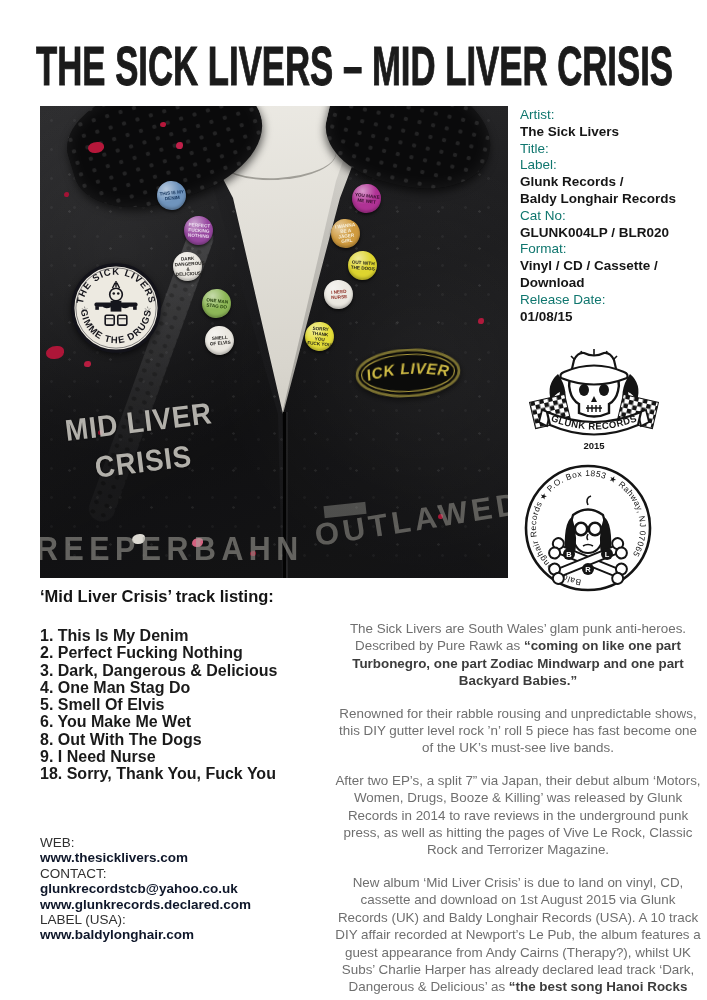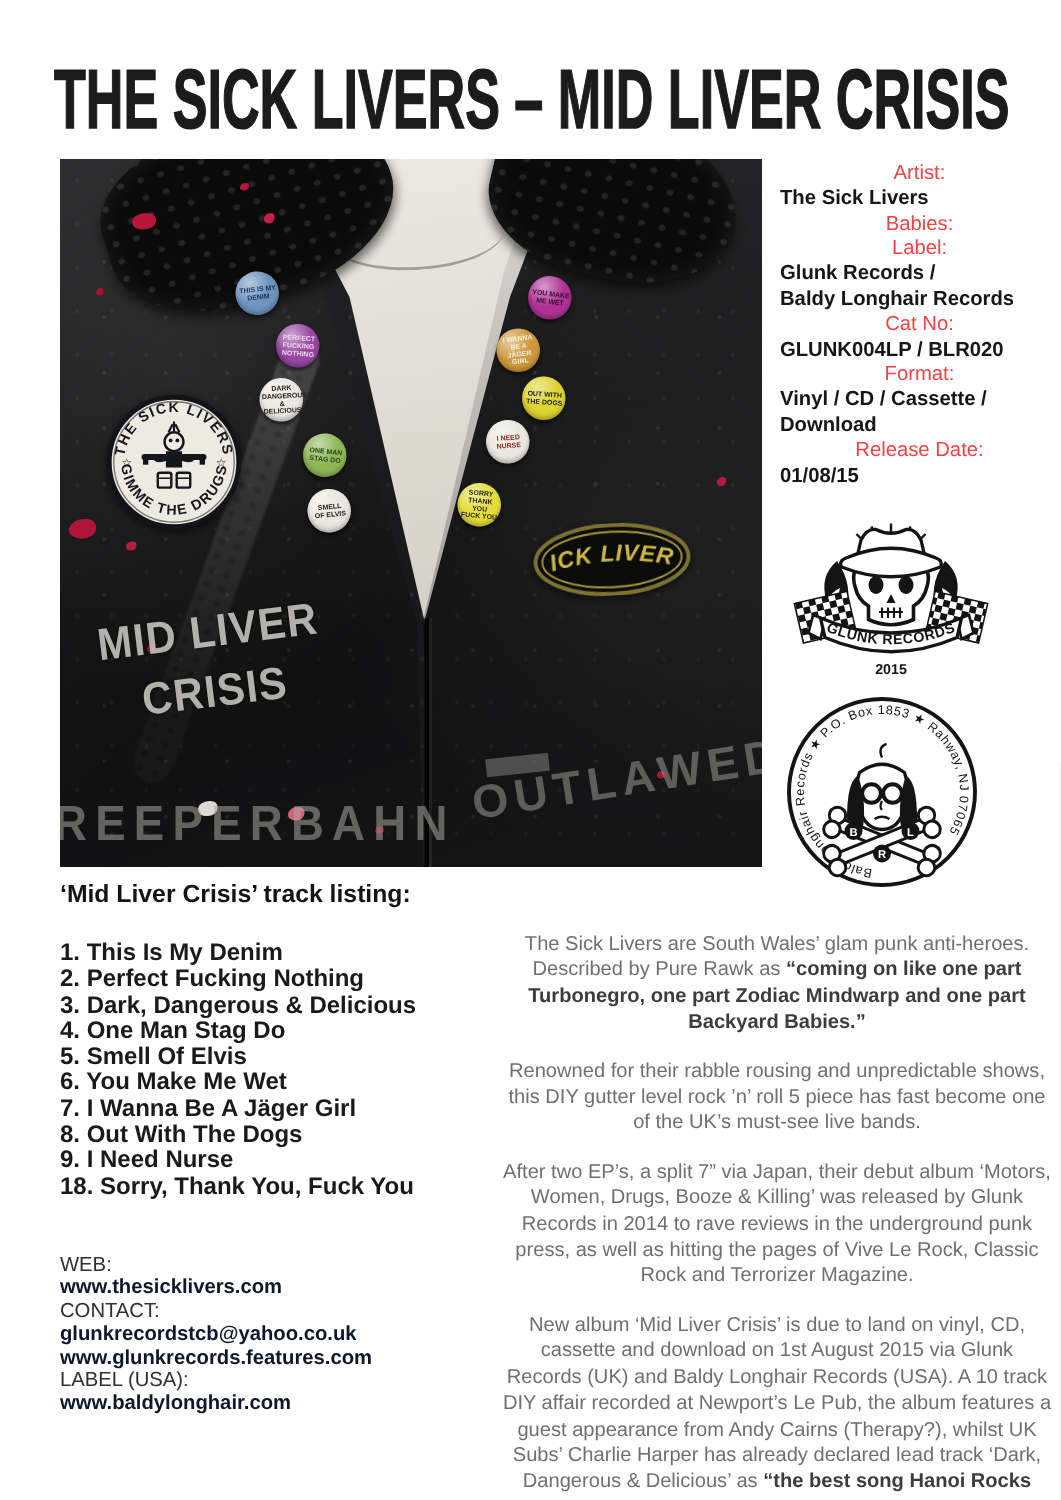--- a/index.html
+++ b/index.html
@@ -75,21 +75,21 @@
   .b7{left:308px;top:145px;transform:rotate(4deg);}
   .b8{left:284px;top:174px;transform:rotate(-4deg);}
   .b9{left:265px;top:216px;transform:rotate(5deg);}
 
   .patch-round{left:31px;top:157px;width:90px;height:90px;filter:drop-shadow(0 2px 3px rgba(0,0,0,.6));}
   .patch-oval{left:315px;top:243px;width:106px;height:48px;transform:rotate(-3deg);
          filter:drop-shadow(0 2px 3px rgba(0,0,0,.6));}
 
   
   .info{left:520px;top:107px;width:186px;font-size:13.5px;line-height:16.8px;}
-  .info .lbl{color:#ef4444;text-align:center;}
+  .info .lbl{color:#0f766e;}
   .info .val{color:#161616;font-weight:bold;white-space:pre-line;}
   .logo-glunk{left:528px;top:348px;}
   .logo-baldy{left:521px;top:461px;}
 
   
   .tl-head{left:40px;top:587px;font-size:16.5px;font-weight:bold;color:#141414;}
   .tracks{left:40px;top:627px;font-size:16px;font-weight:bold;color:#1a1a1a;line-height:17.3px;}
 
   
   .contact{left:40px;top:835px;font-size:13.5px;line-height:15.4px;}
@@ -255,21 +255,21 @@
           <span>SORRY</span>
           <span>THANK YOU</span>
           <span>FUCK YOU</span>
         </div>
       </div>
   </div>
 
   <div class="abs info">
     <div class="lbl">Artist:</div>
     <div class="val">The Sick Livers</div>
-    <div class="lbl">Babies:</div>
+    <div class="lbl">Title:</div>
     <div class="lbl">Label:</div>
     <div class="val">Glunk Records /
 Baldy Longhair Records</div>
     <div class="lbl">Cat No:</div>
     <div class="val">GLUNK004LP / BLR020</div>
     <div class="lbl">Format:</div>
     <div class="val">Vinyl / CD / Cassette /
 Download</div>
     <div class="lbl">Release Date:</div>
     <div class="val">01/08/15</div>
@@ -368,32 +368,31 @@
   </div>
 
   <div class="abs tl-head">‘Mid Liver Crisis’ track listing:</div>
   <div class="abs tracks">
     <div>1. This Is My Denim</div>
     <div>2. Perfect Fucking Nothing</div>
     <div>3. Dark, Dangerous &amp; Delicious</div>
     <div>4. One Man Stag Do</div>
     <div>5. Smell Of Elvis</div>
     <div>6. You Make Me Wet</div>
-    <div>7. I Wanna Be A Jäger Girl</div>
     <div>8. Out With The Dogs</div>
     <div>9. I Need Nurse</div>
     <div>18. Sorry, Thank You, Fuck You</div>
   </div>
 
   <div class="abs contact">
     <div class="lbl">WEB:</div>
     <div class="val">www.thesicklivers.com</div>
     <div class="lbl">CONTACT:</div>
     <div class="val">glunkrecordstcb@yahoo.co.uk</div>
-    <div class="val">www.glunkrecords.features.com</div>
+    <div class="val">www.glunkrecords.declared.com</div>
     <div class="lbl">LABEL (USA):</div>
     <div class="val">www.baldylonghair.com</div>
   </div>
 
   <div class="abs paras">
     <p><span>The Sick Livers are South Wales’ glam punk anti-heroes. Described by Pure Rawk as </span><strong>“coming on like one part Turbonegro, one part Zodiac Mindwarp and one part Backyard Babies.”</strong></p>
     <p>Renowned for their rabble rousing and unpredictable shows, this DIY gutter level rock ’n’ roll 5 piece has fast become one of the UK’s must-see live bands.</p>
     <p>After two EP’s, a split 7” via Japan, their debut album ‘Motors, Women, Drugs, Booze &amp; Killing’ was released by Glunk Records in 2014 to rave reviews in the underground punk press, as well as hitting the pages of Vive Le Rock, Classic Rock and Terrorizer Magazine.</p>
     <p><span>New album ‘Mid Liver Crisis’ is due to land on vinyl, CD, cassette and download on 1st August 2015 via Glunk Records (UK) and Baldy Longhair Records (USA). A 10 track DIY affair recorded at Newport’s Le Pub, the album features a guest appearance from Andy Cairns (Therapy?), whilst UK Subs’ Charlie Harper has already declared lead track ‘Dark, Dangerous &amp; Delicious’ as  </span><strong>“the best song Hanoi Rocks never wrote!”</strong></p>
   </div>

